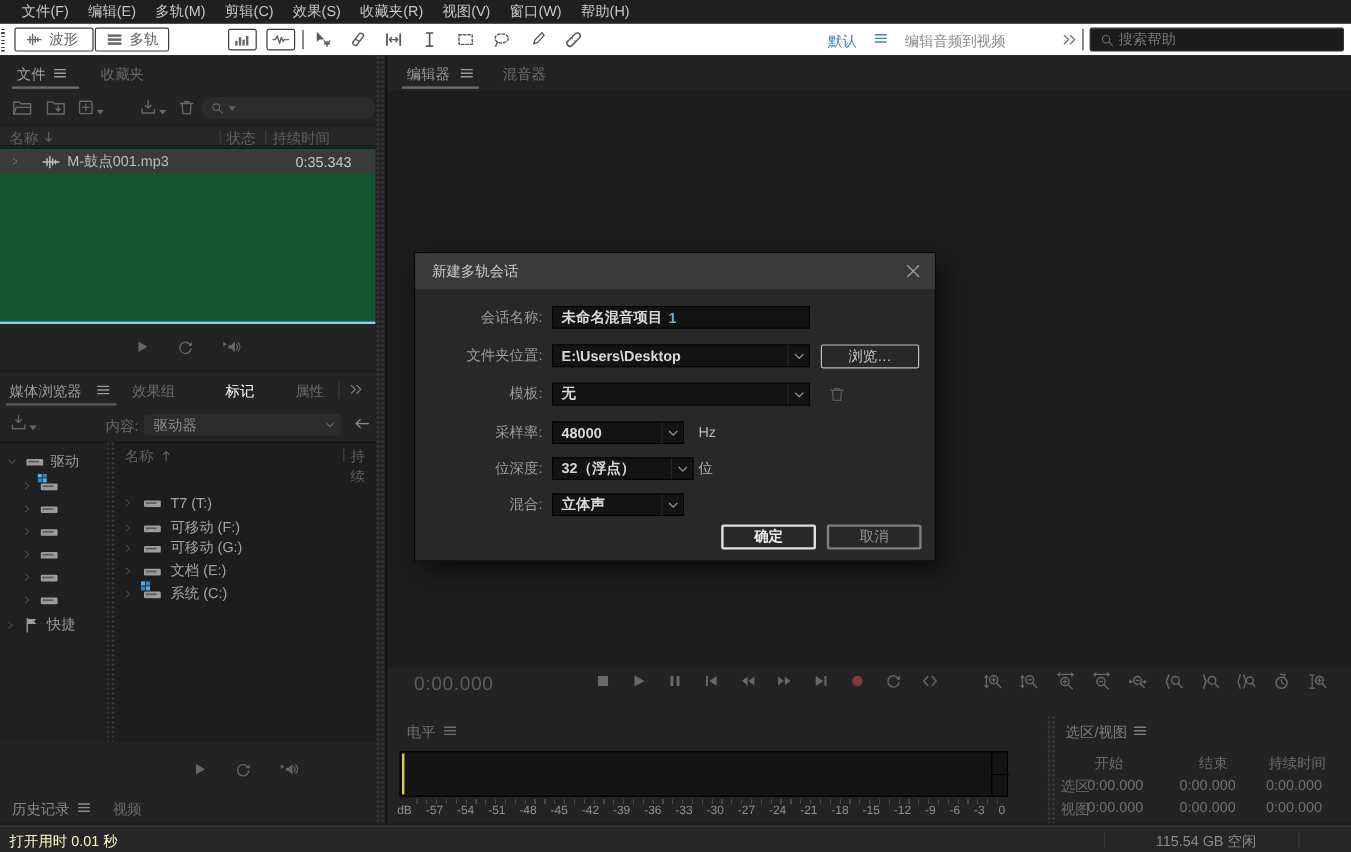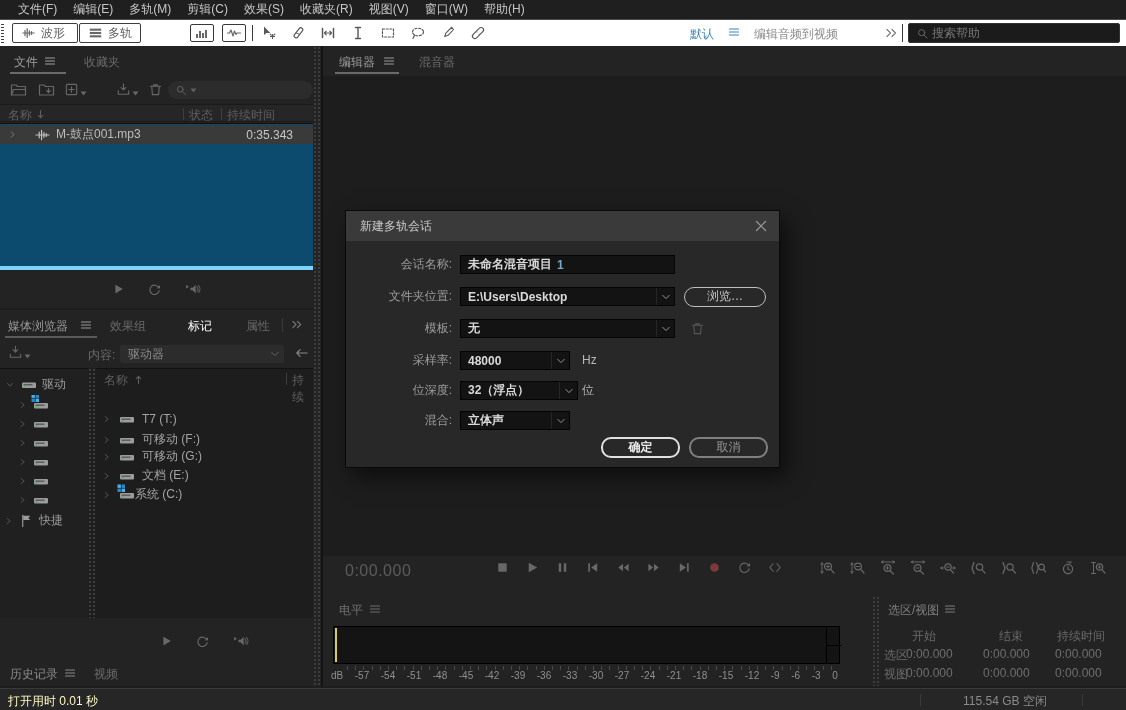--- a/index.html
+++ b/index.html
@@ -24,21 +24,21 @@
 .tool{position:absolute;top:5px;color:#585858}
 
 .panel{position:absolute;background:#232323}
 .tab{position:absolute;white-space:nowrap}
 .underline{position:absolute;height:2px;background:#6a6a6a}
 .hmenu{position:absolute;color:inherit}
 
 .srch{position:absolute;background:#2c2c2c;border-radius:9px;display:flex;align-items:center;gap:3px;padding:0 7px;color:#5f5f5f}
 .srch input{flex:1;background:transparent;border:none;outline:none;color:#9a9a9a;font:inherit;min-width:0}
 .colsep{position:absolute;width:1px;height:12px;background:#3f3f3f}
-.listbg{position:absolute;background:#0c4a6e;border-top:1px solid #101010;border-bottom:4px solid #7dd3fc}
+.listbg{position:absolute;background:#14532d;border-top:1px solid #101010;border-bottom:2px solid #7dd3fc}
 .filerow{position:absolute;left:0;width:100%;height:19px;background:#3a3a3a;color:#bdbdbd;display:flex;align-items:center}
 .trans{position:absolute;display:flex;align-items:center;justify-content:center;gap:22px;color:#5a5a5a}
 
 .dd{position:absolute;height:18px;background:#2c2c2c;display:flex;align-items:center;justify-content:space-between;padding:0 4px 0 8px;color:#8a8a8a;border-radius:2px}
 .treerow{position:absolute;display:flex;align-items:center;color:#9a9a9a;white-space:nowrap;overflow:hidden}
 .lrow{position:absolute;display:flex;align-items:center;color:#a3a3a3;white-space:nowrap}
 .drv{position:relative;display:inline-flex}
 .os{position:absolute;left:-2px;top:-3px}
 
 .edcontent{position:absolute;background:#1d1d1d}
@@ -61,21 +61,21 @@
 
 .dialog{position:absolute;left:345px;top:210px;width:435px;height:258px;background:#282828;border:1px solid #090909;box-shadow:7px 9px 20px rgba(0,0,0,.55)}
 .dlg-title{position:absolute;left:0;top:0;width:100%;height:30px;background:#3a3a3a;display:flex;align-items:center;padding:0 12px 0 14px;color:#cacaca}
 .dlg-row{position:absolute;left:0;width:100%;height:20px}
 .dlg-label{position:absolute;left:0;width:106px;text-align:right;color:#9c9c9c;line-height:19px}
 .dlg-input{position:absolute;left:114px;height:19px;background:#131313;border:1px solid #040404;display:flex;align-items:center;padding:0 7px;color:#d9d9d9;font-weight:bold}
 .dlg-dd{position:absolute;left:114px;height:19px;background:#131313;border:1px solid #040404;display:flex;align-items:center;color:#d9d9d9;font-weight:bold}
 .dlg-dd .val{flex:1;padding-left:7px;white-space:nowrap;overflow:hidden}
 .dlg-dd .chev{width:18px;height:100%;display:flex;align-items:center;justify-content:center;border-left:1px solid #262626;color:#9a9a9a}
 .unit{position:absolute;left:236px;line-height:19px;color:#b8b8b8}
-.pill{position:absolute;height:20px;border-radius:10px;display:flex;justify-content:center;background:transparent}
+.pill{position:absolute;height:20px;border-radius:2px;display:flex;align-items:center;justify-content:center;background:transparent}
 .pill.browse{border:1px solid #bfbfbf;color:#c6c6c6;width:82px}
 .pill.ok{border:2px solid #e0e0e0;color:#ececec;font-weight:bold;width:79px;height:21px}
 .pill.cancel{border:2px solid #808080;color:#969696;width:79px;height:21px}
 </style>
 </head>
 <body>
 
 <div class="app">
 
   <div class="abs menubar">
@@ -562,21 +562,21 @@
               <rect x="2.5" y="7.5" width="9" height="1.4" style="fill:#5a5a5a"></rect>
               <circle cx="3.6" cy="9.9" r="0.9" style="fill:#4db84d"></circle>
             </svg>
             <svg class="os" width="9" height="9" viewBox="0 0 9 9">
               <rect x="0.5" y="0.5" width="3.4" height="3.4" style="fill:#45b3e8"></rect>
               <rect x="4.6" y="0.5" width="3.4" height="3.4" style="fill:#2f86c8"></rect>
               <rect x="0.5" y="4.6" width="3.4" height="3.4" style="fill:#2f86c8"></rect>
               <rect x="4.6" y="4.6" width="3.4" height="3.4" style="fill:#45b3e8"></rect>
             </svg>
           </span>
-        <span style="">系统 (C:)</span>
+        <span style="margin-left:7px">系统 (C:)</span>
       </div>
     </div>
 
     <div class="trans" style="left:96px;top:318px;width:217px;height:26px">
       <span class="ic">
           <svg class="f" width="14" height="14" viewBox="0 0 16 16">
             <path d="M5 3l8.5 5L5 13z"></path>
           </svg>
         </span>
       <span class="ic">

